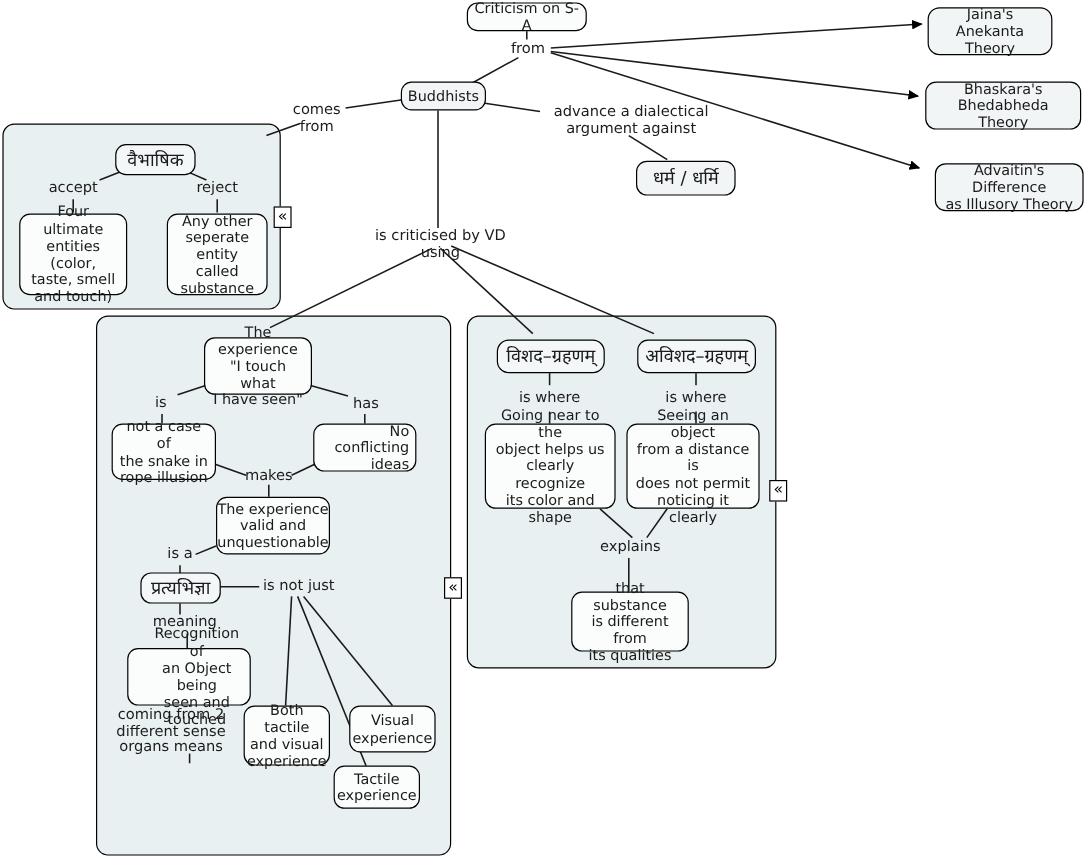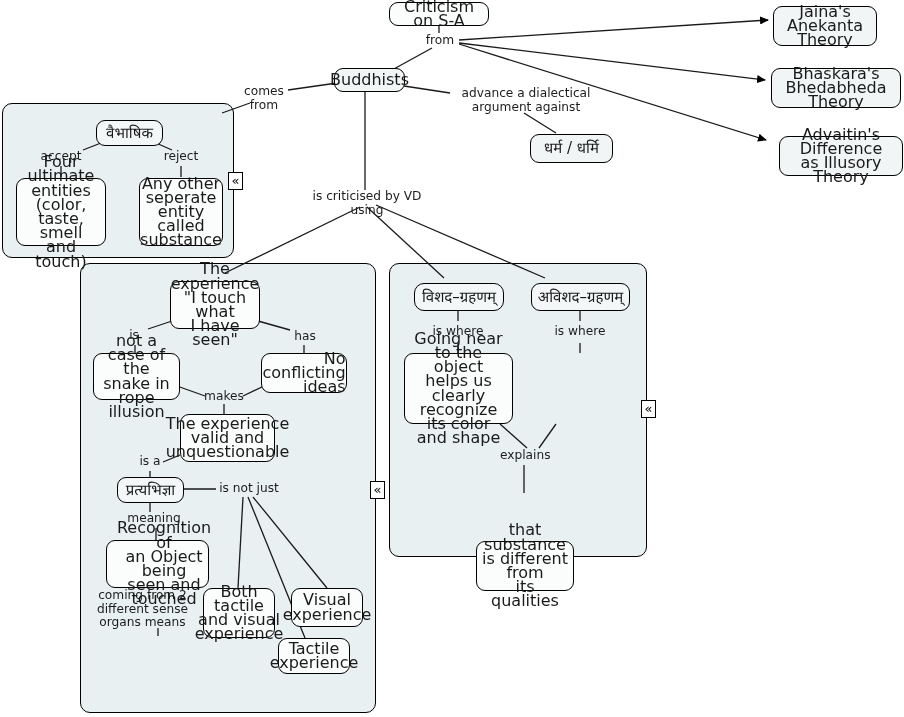--- a/index.html
+++ b/index.html
@@ -32,21 +32,21 @@
     border-radius: 10px;
     box-sizing: border-box;
   }
   .node {
     position: absolute;
     box-sizing: border-box;
     border: 1.5px solid #000000;
     border-radius: 9px;
     background: #f2f5f6;
     color: #1a1a1a;
-    font-size: 16px;
+    font-size: 12px;
     line-height: 14.2px;
     text-align: center;
     display: flex;
     align-items: center;
     justify-content: center;
     padding: 2px 5px;
     white-space: pre-line;
   }
   .node.plain {
     background: #f2f5f6;
@@ -159,21 +159,21 @@
       <line x1="500" y1="424" x2="527" y2="448"></line>
       <line x1="556" y1="424" x2="539" y2="448"></line>
       <line x1="524" y1="465" x2="524" y2="493"></line>
     </g>
   </svg>
 
   <div class="node white" style="left:389px; top:2px; width:100px; height:24px;">Criticism on S-A</div>
 
   <div class="node plain" style="left:334px; top:68px; width:71px; height:24px;">Buddhists</div>
 
-  <div class="node plain" style="left:773px; top:6px; width:104px; height:40px;">Jaina's Anekanta
+  <div class="node plain" style="left:773px; top:6px; width:104px; height:40px;border-radius:10px;">Jaina's Anekanta
 Theory</div>
 
   <div class="node plain" style="left:771px; top:68px; width:130px; height:40px;">Bhaskara's
 Bhedabheda Theory</div>
 
   <div class="node plain" style="left:779px; top:136px; width:124px; height:40px;">Advaitin's Difference
 as Illusory Theory</div>
 
   <div class="node plain deva" style="left:530px; top:134px; width:83px; height:29px;">धर्म / धर्मि</div>
 
@@ -223,22 +223,26 @@
 
   <div class="node onpanel deva" style="left:414px; top:283px; width:90px; height:28px;border-radius:10px;">विशद–ग्रहणम्</div>
 
   <div class="node onpanel deva" style="left:531px; top:283px; width:99px; height:28px;">अविशद–ग्रहणम्</div>
 
   <div class="node white" style="left:404px; top:353px; width:109px; height:71px;">Going near to the
 object helps us
 clearly recognize
 its color and shape</div>
 
-
-  <div class="node white" style="left:476px; top:493px; width:98px; height:50px;margin-top:48px;">that substance
+  <div class="node white" style="left:522px; top:353px; width:111px; height:71px;">Seeing an object
+from a distance is
+does not permit
+noticing it clearly</div>
+
+  <div class="node white" style="left:476px; top:493px; width:98px; height:50px;">that substance
 is different from
 its qualities</div>
 
   <div class="link-label" style="left:420px; top:34px; width:40px;">from</div>
 
   <div class="link-label" style="left:238px; top:85px; width:52px;">comes
 from</div>
 
   <div class="link-label" style="left:446px; top:87px; width:160px;">advance a dialectical
 argument against</div>

